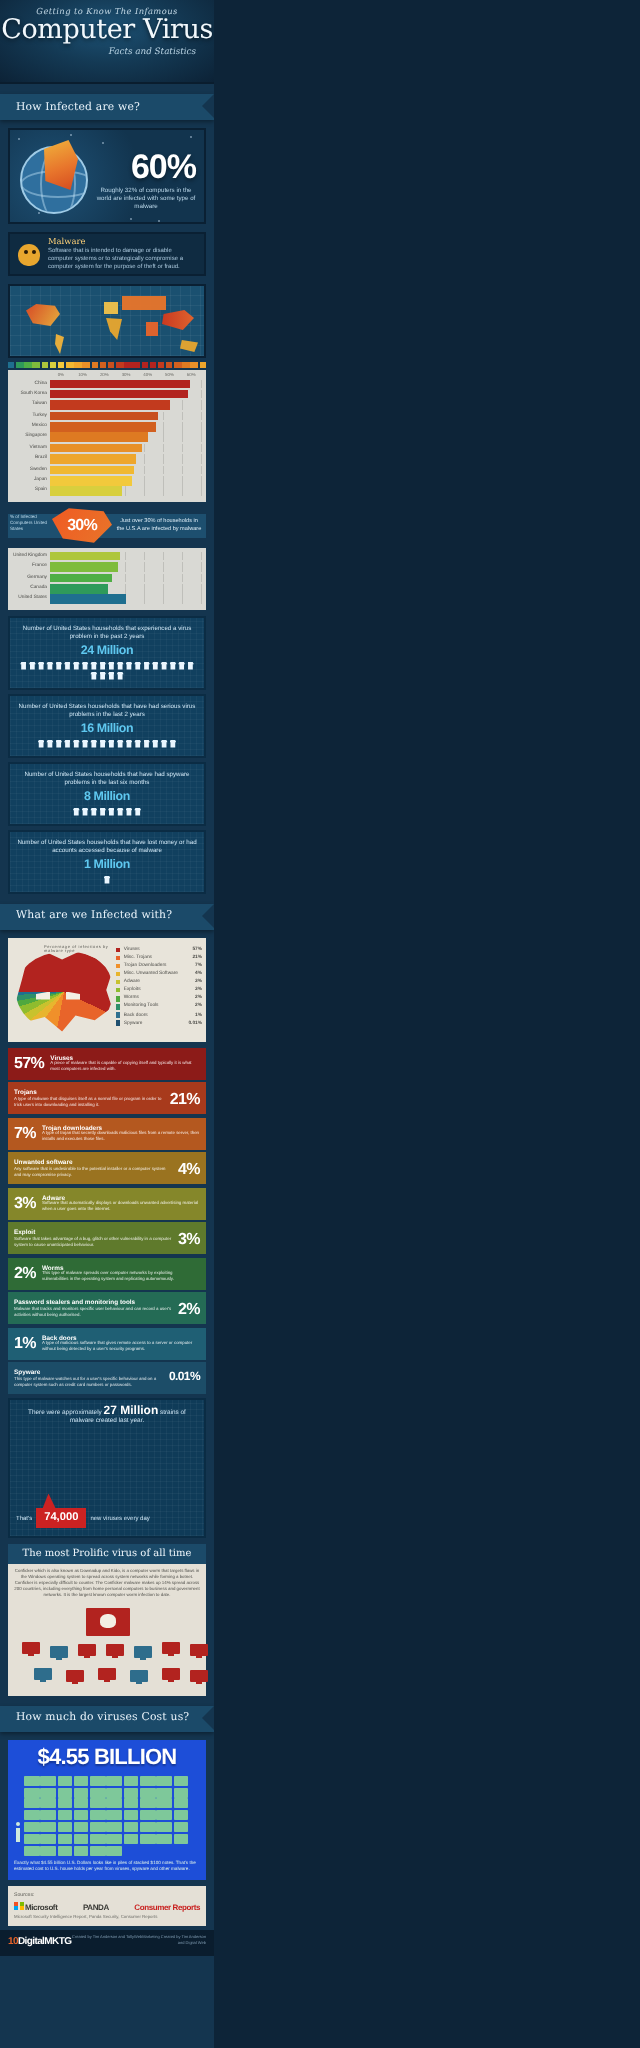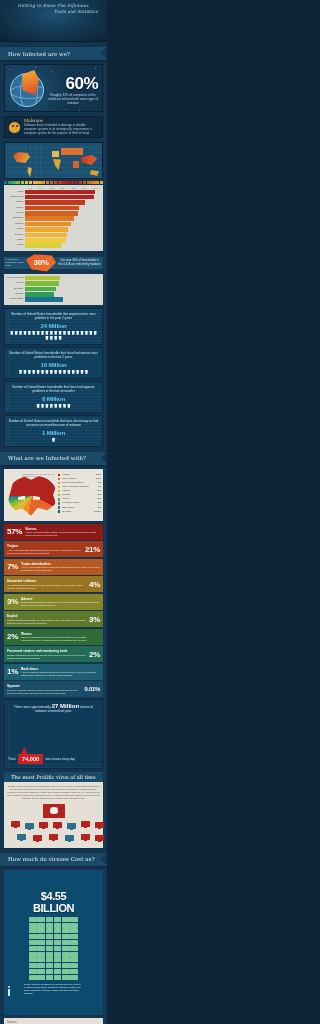--- a/index.html
+++ b/index.html
@@ -545,22 +545,22 @@
     content: "";
     position: absolute;
     left: 3px; top: 6px;
     width: 3px; height: 1.5px;
     background: inherit;
   }
 
   
   .costbox {
     margin: 0 4px 3px 4px;
-    background: #0c4a6e;
-    padding: 20px;
+    background: #1d4ed8;
+    padding: 3px;
     position: relative;
   }
   .cost-n {
     font-size: 11px;
     font-weight: bold;
     color: #fff;
     text-align: center;
     letter-spacing: -.4px;
     margin-bottom: 3px;
     text-shadow: 0 1px 1px rgba(0,0,0,.3);
@@ -647,20 +647,21 @@
     text-align: right;
   }
 </style>
 </head>
 <body>
 
 <div class="page">
 
   <div class="header">
     <div class="hdr-kicker">Getting to Know The Infamous</div>
+    <div class="hdr-title">Computer Virus</div>
     <div class="hdr-sub">Facts and Statistics</div>
   </div>
 
   <div class="ribbon">
     <span class="ribbon-txt">How Infected are we?</span>
   </div>
 
   <div class="panel hero32">
     <div class="stars">
       <i style="left:4px;top:4px"></i>

